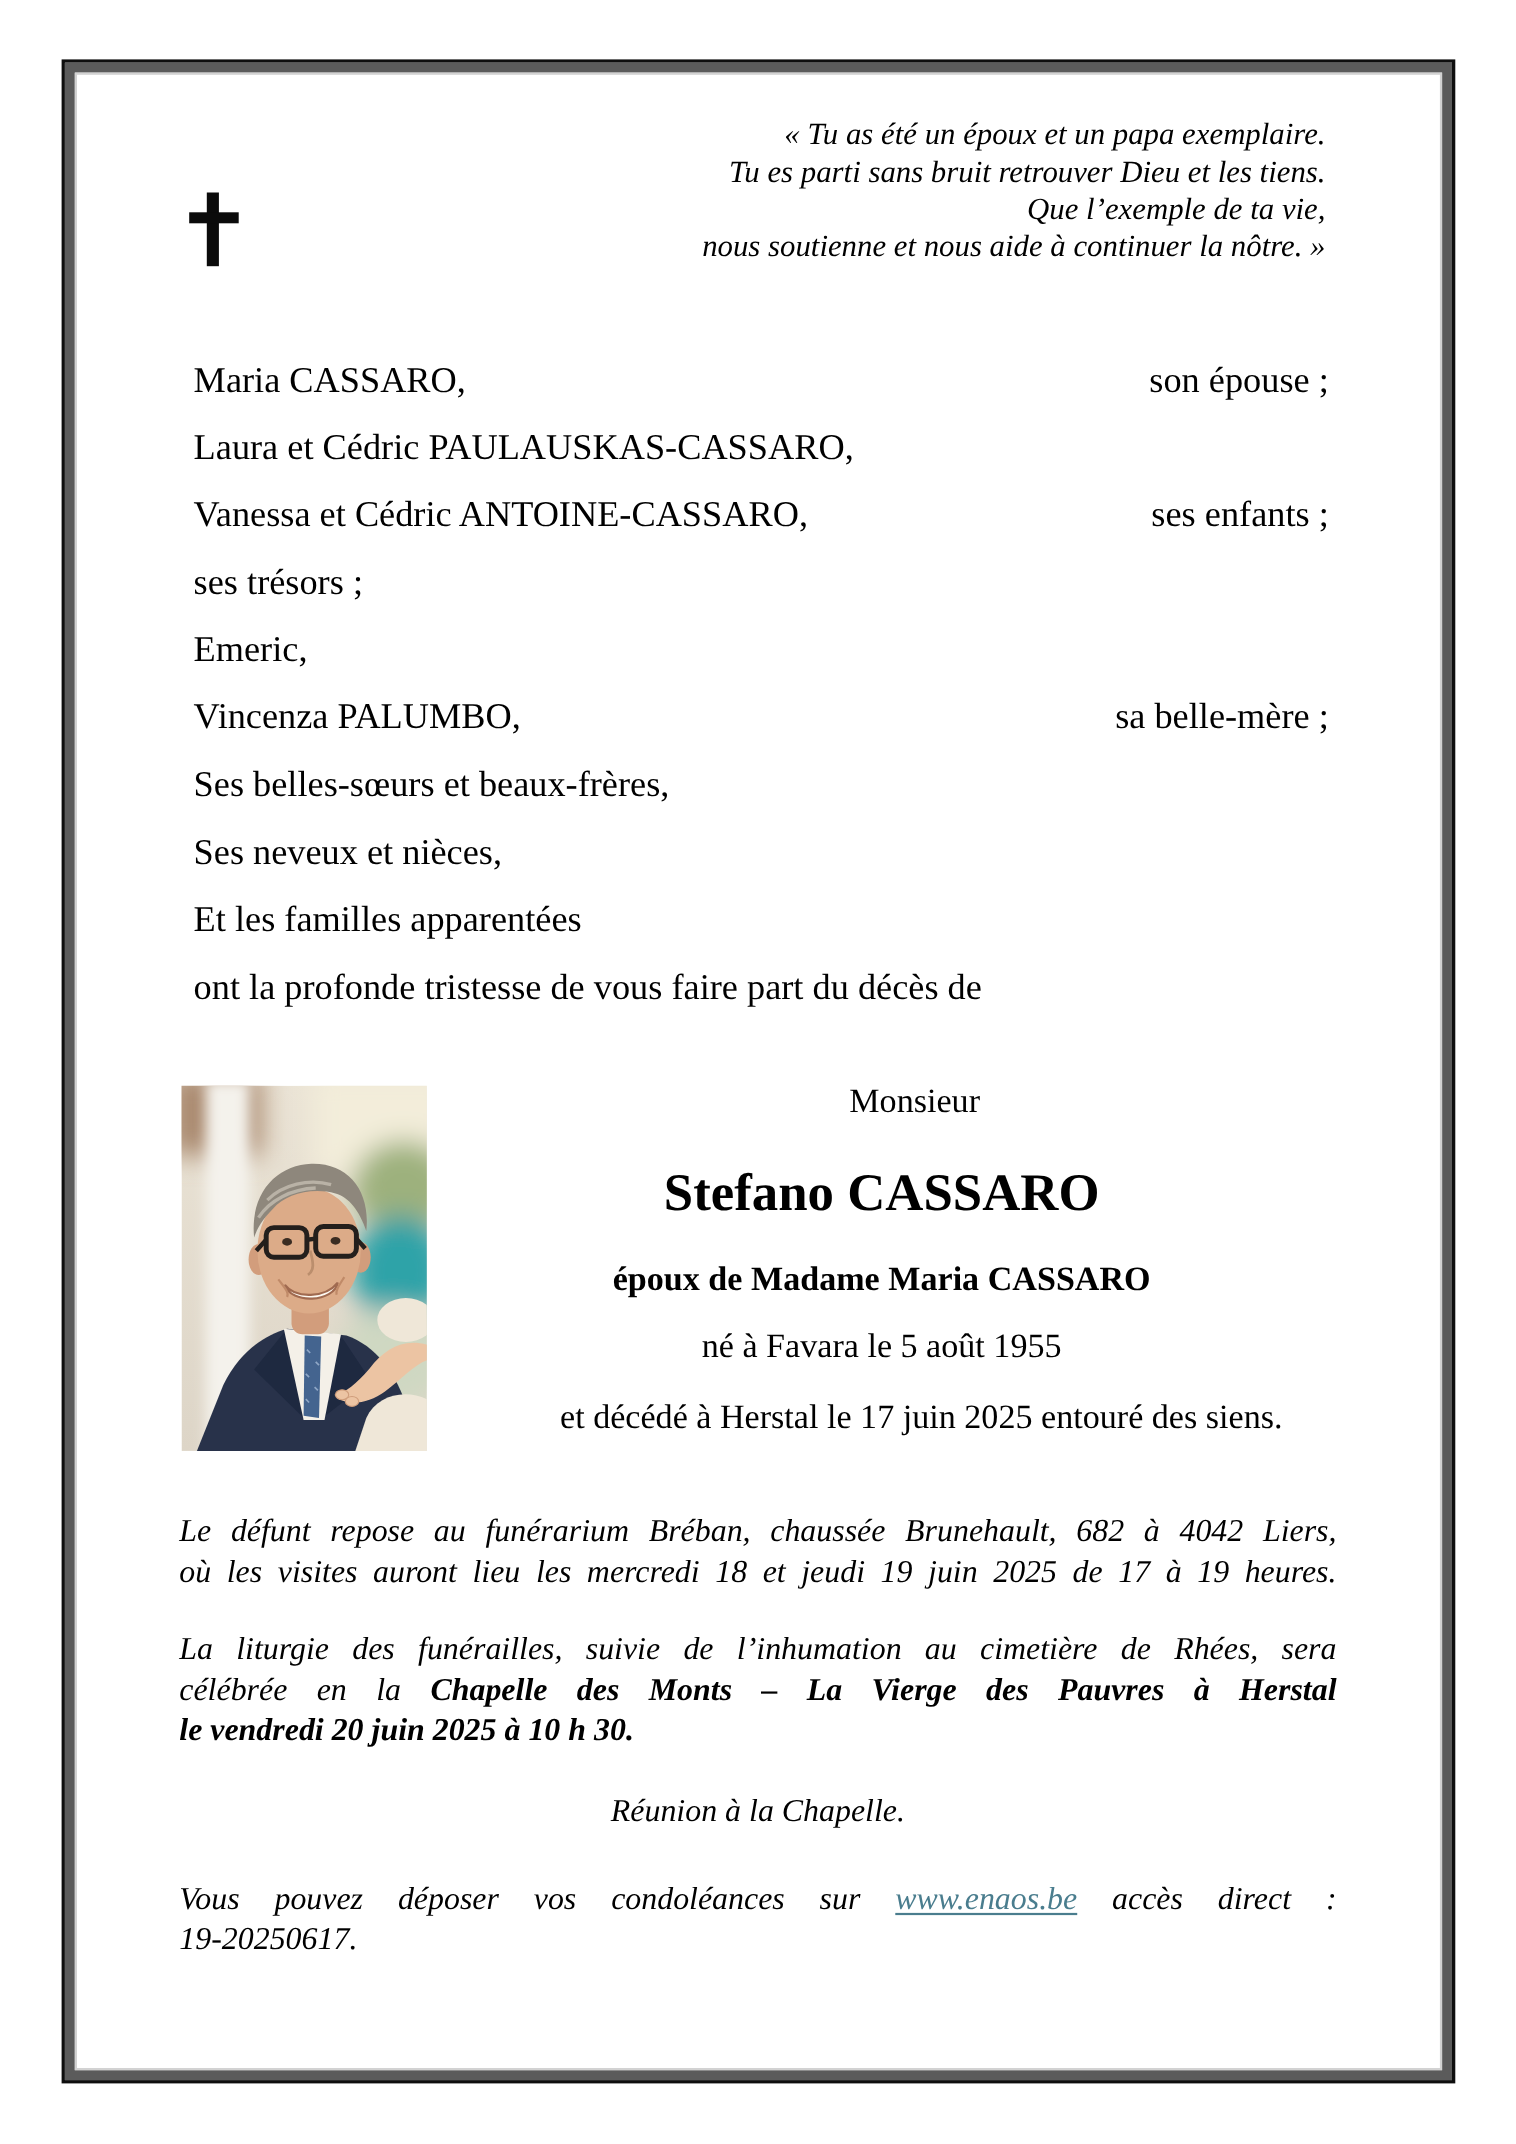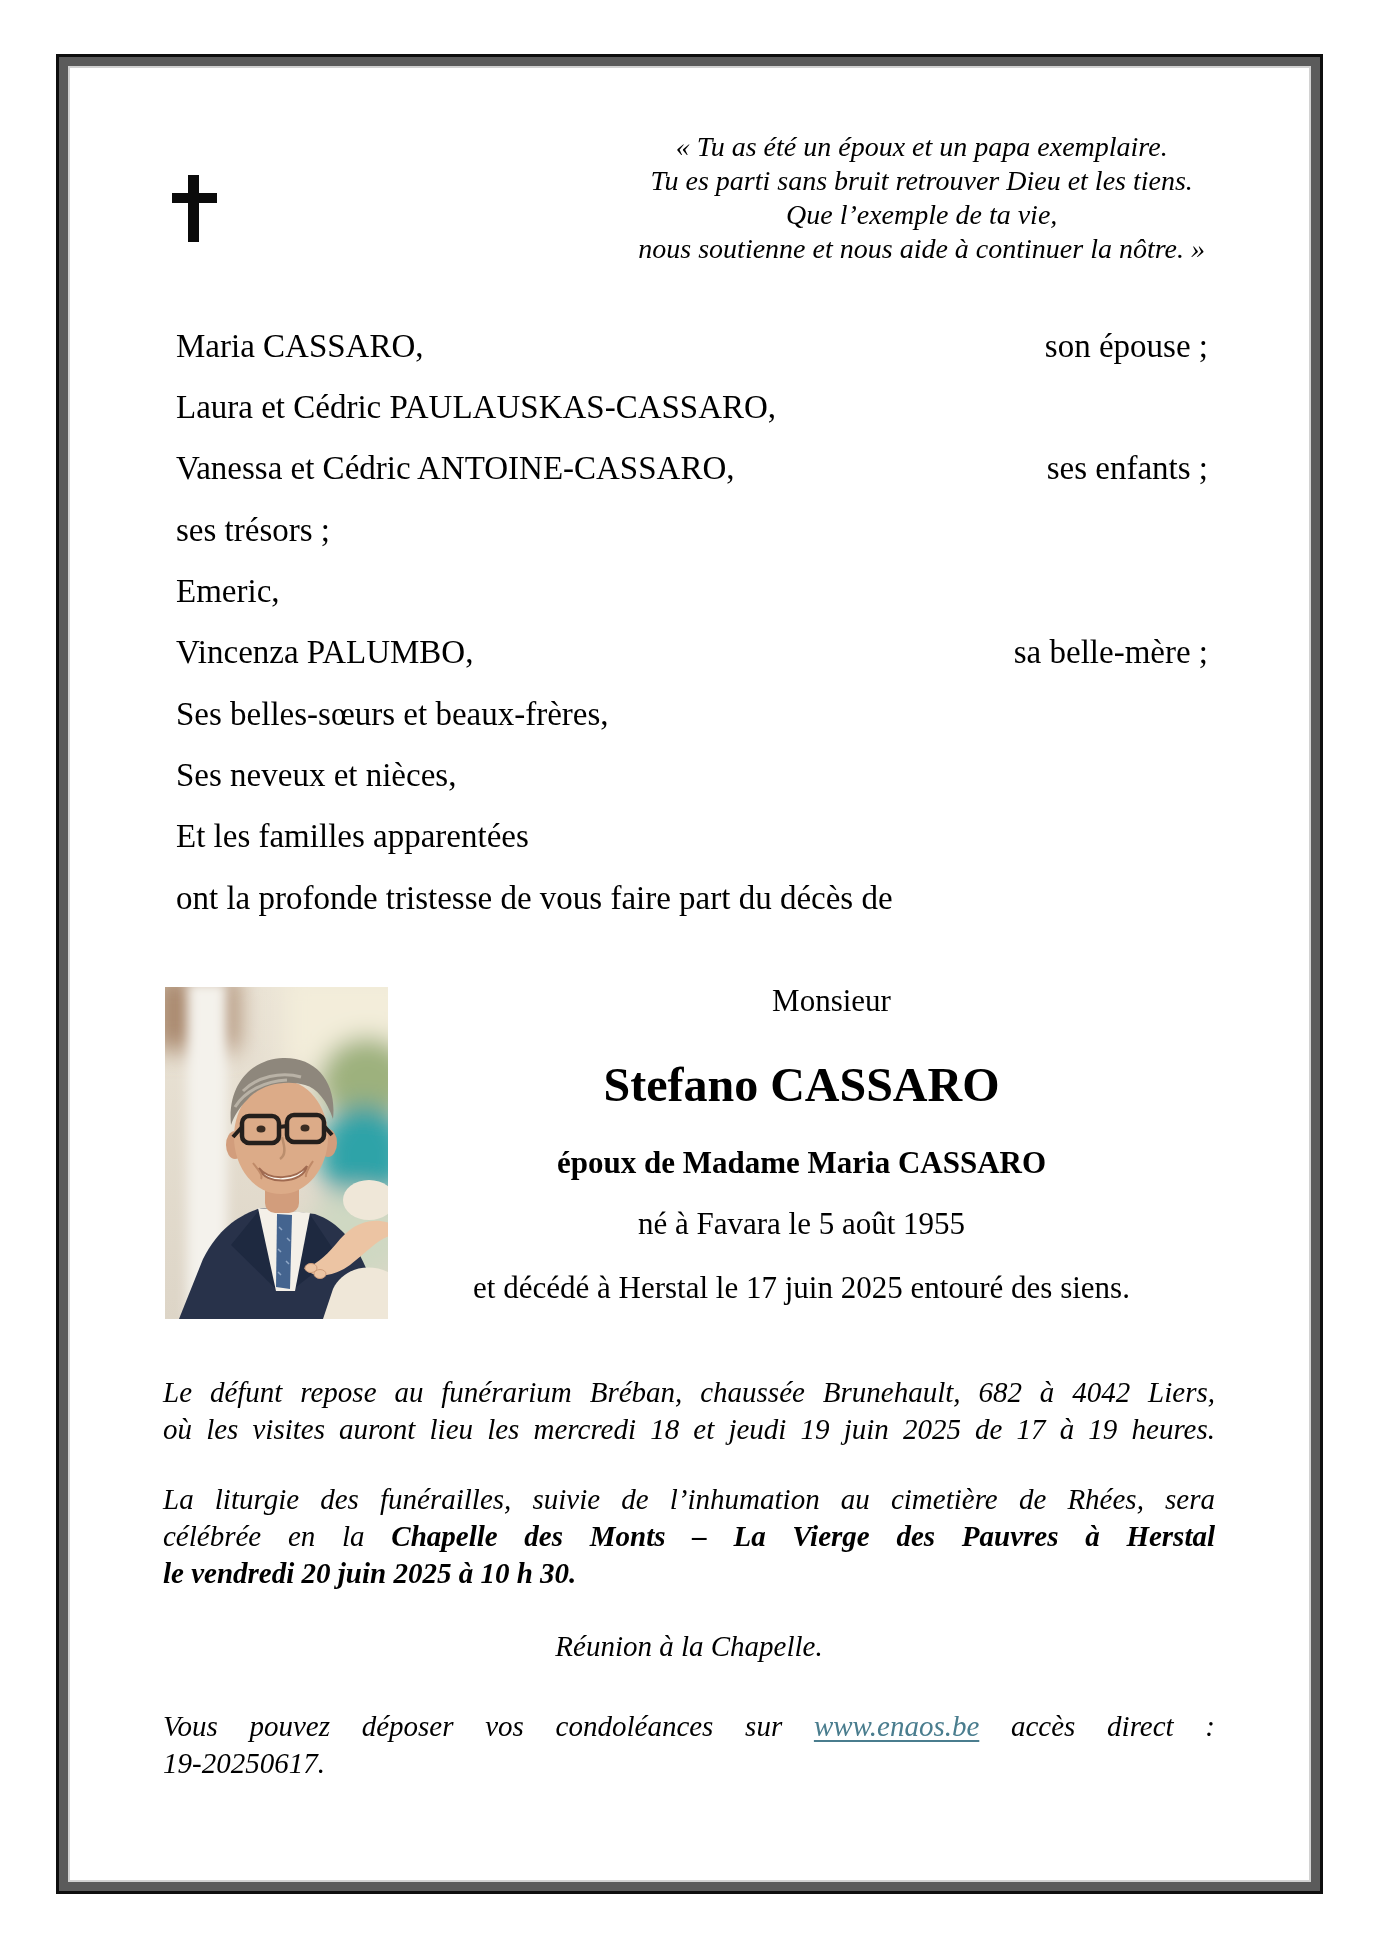--- a/index.html
+++ b/index.html
@@ -13,39 +13,39 @@
             border:3px solid #0e0e0e; box-sizing:border-box; }
   .frame-g{ position:absolute; inset:0; border:9px solid #5b5b5b; box-sizing:border-box; }
   .frame-l{ position:absolute; inset:0; border:2px solid #d2d2d2; box-sizing:border-box; }
 
   
   .cross { position:absolute; left:172px; top:175px; width:45px; height:67px; }
   .cross .v { position:absolute; left:16px; top:0; width:11px; height:67px; background:#0b0b0b; }
   .cross .h { position:absolute; left:0; top:18px; width:45px; height:10px; background:#0b0b0b; }
 
   
-  .quote { position:absolute; top:106px; right:173px; text-align:center;
-           font-size:28px; font-style:italic; line-height:34px; white-space:nowrap;margin-top:24px; }
+  .quote { position:absolute; top:106px; right:173px; text-align:right;
+           font-size:28px; font-style:italic; line-height:34px; white-space:nowrap; }
 
   
   .frow { position:absolute; left:176px; width:1032px; display:flex;
           justify-content:space-between; font-size:33px; line-height:40px; }
   .frow .nm { white-space:nowrap; }
   .frow .rel{ white-space:nowrap; }
 
   
   .photo { position:absolute; left:165px; top:987px; width:223px; height:332px; }
 
   
   .central { position:absolute; left:388px; width:827px; text-align:center; }
   .civility   { top:981px;  font-size:31px; line-height:40px;padding-left:30px; }
   .deadname   { top:1057px; font-size:48px; line-height:56px; font-weight:bold; }
   .spouseline { top:1143px; font-size:31px; line-height:40px;font-weight:bold; }
   .birthline  { top:1204px; font-size:31px; line-height:40px; }
-  .deathline  { top:1268px; font-size:31px; line-height:40px; }
+  .deathline  { top:1268px; font-size:31px; line-height:40px;margin-left:36px; }
 
   
   .para { position:absolute; left:163px; width:1052px; font-size:29px; line-height:37px;font-style:italic; }
   .jline { text-align:justify; text-align-last:justify; }
   .bold { font-weight:bold; }
   .p-repose  { top:1374px; }
   .p-liturgy { top:1481px; }
   .p-reunion { top:1628px; text-align:center; }
   .p-condol  { top:1708px; }
   a.enaos { color:#4a7d8e; text-decoration:underline; text-underline-offset:4px; }

